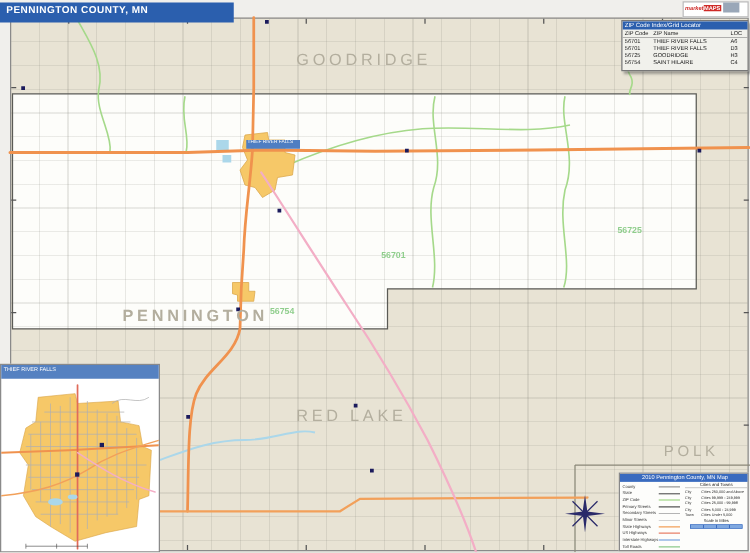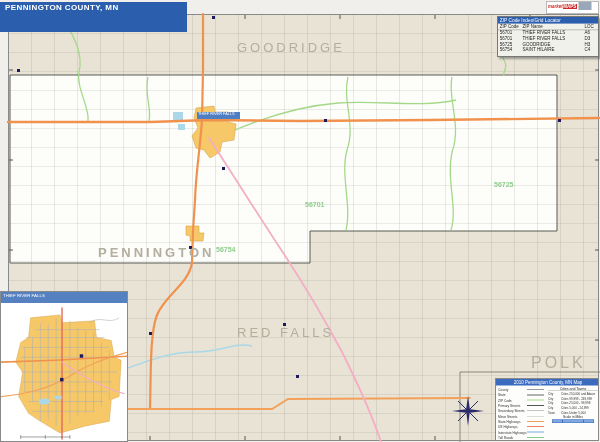--- a/index.html
+++ b/index.html
@@ -1,20 +1,20 @@
 <!DOCTYPE html>
 <html><head>
 <meta charset="utf-8">
 <style>
   html,body{margin:0;padding:0;}
   body{font-family:"Liberation Sans",sans-serif;background:#d9d9d9;}
   #stage{position:relative;width:600px;height:442px;background:#f0efec;overflow:hidden;}
 
   
-  .title-bar{position:absolute;left:0;top:2px;width:187px;height:30px;background:#2b5fae;
+  .title-bar{position:absolute;left:0;top:2px;width:187px;height:16px;background:#2b5fae;
     color:#fff;font-size:8px;font-weight:bold;line-height:12px;padding-left:5px;box-sizing:border-box;letter-spacing:.4px;}
   .logo-box{position:absolute;left:546px;top:1px;width:53px;height:13px;background:#fff;border:1px solid #b9b9b9;box-sizing:border-box;}
   .logo-inner{position:absolute;left:1px;top:0;width:100px;transform:scale(.5);transform-origin:left top;line-height:11px;white-space:nowrap;}
   .logo-market{color:#cf2a27;font-style:italic;font-weight:bold;font-size:9px;}
   .logo-maps{color:#fff;background:#cf2a27;font-weight:bold;font-size:9px;padding:0 1px;}
   .logo-addr{display:inline-block;vertical-align:middle;width:26px;height:16px;background:#9aa7b8;margin-left:3px;}
 
   
   .map-bg{position:absolute;left:8px;top:14px;width:591px;height:427px;background:#e8e3d4;border:1px solid #8a8a8a;box-sizing:border-box;}
   .grid{position:absolute;left:9px;top:15px;width:589px;height:425px;pointer-events:none;
@@ -127,22 +127,22 @@
     <g stroke="#555" stroke-width="1">
       <path d="M55,15 V19 M150,15 V19 M245,15 V19 M340,15 V19 M435,15 V19 M530,15 V19"></path>
       <path d="M150,436 V440 M245,436 V440 M340,436 V440 M435,436 V440"></path>
       <path d="M9,70 H13 M9,160 H13 M9,250 H13"></path>
       <path d="M595,70 H599 M595,160 H599 M595,250 H599 M595,340 H599"></path>
     </g>
   </svg>
 
   <div class="county-label" style="left:237px;top:40px;">GOODRIDGE</div>
   <div class="county-label" style="left:98px;top:245px;font-weight:bold;">PENNINGTON</div>
-  <div class="county-label" style="left:237px;top:325px;">RED FALLS</div>
-  <div class="county-label" style="left:531px;top:354px;font-size:16px;">POLK</div>
+  <div class="county-label" style="left:237px;top:325px;">RED LAKE</div>
+  <div class="county-label" style="left:531px;top:354px;font-size:12px;">POLK</div>
   <div class="zip-label" style="left:305px;top:201px;">56701</div>
   <div class="zip-label" style="left:494px;top:181px;">56725</div>
   <div class="zip-label" style="left:216px;top:246px;">56754</div>
   <div class="city-label-box">
     <div class="city-label-inner">THIEF RIVER FALLS</div>
   </div>
 
   <div class="title-bar">
     <span>PENNINGTON COUNTY, MN</span>
   </div>

